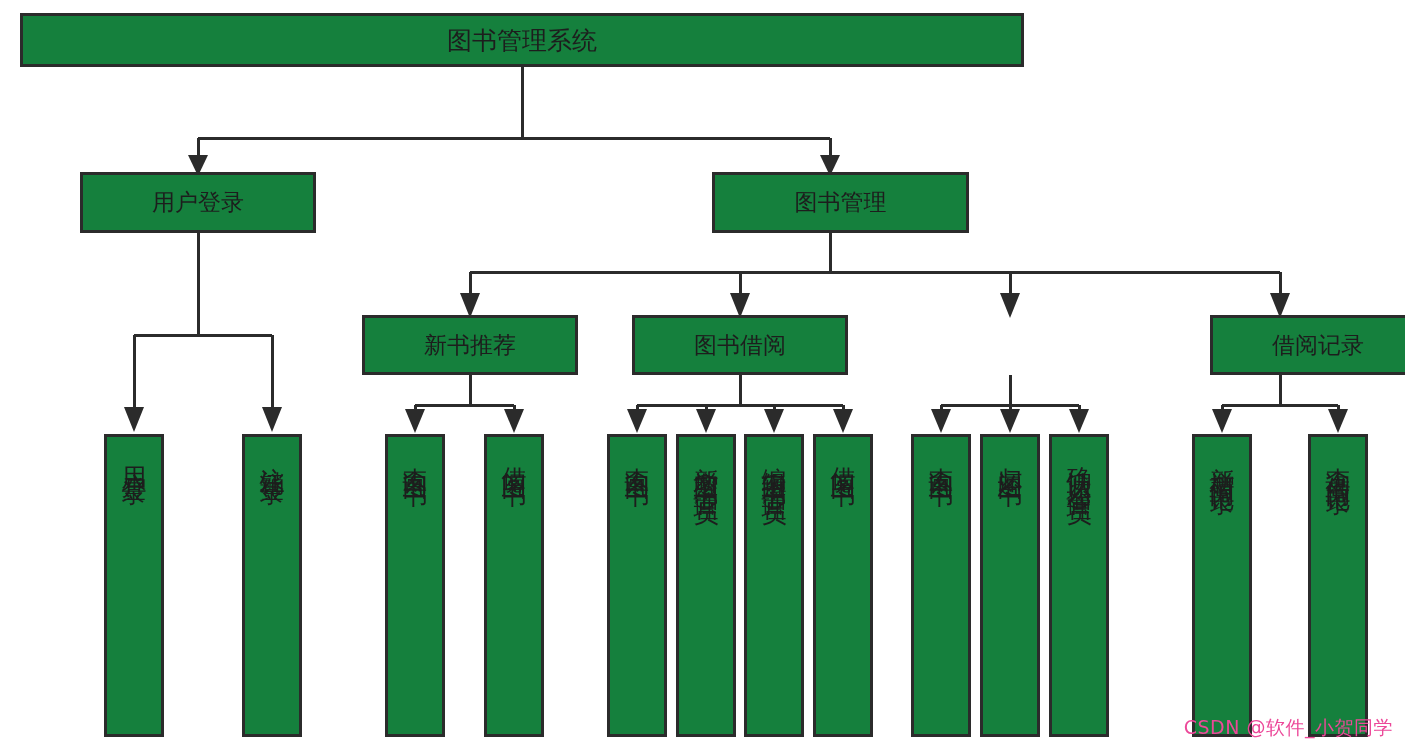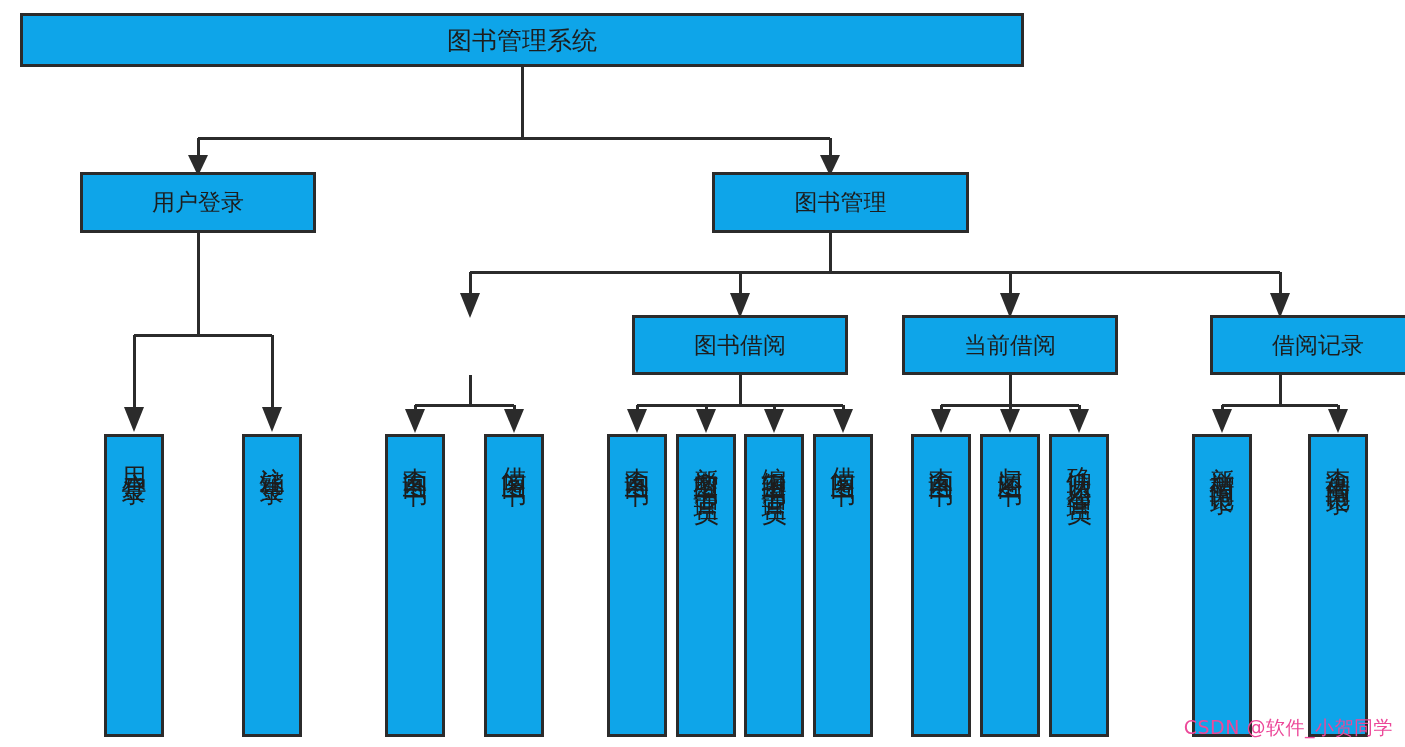--- a/index.html
+++ b/index.html
@@ -34,21 +34,21 @@
     shape-rendering: crispEdges;
   }
   #wires polygon.arrowhead {
     fill: #2b2b2b;
     stroke: none;
   }
   
   .node {
     position: absolute;
     box-sizing: border-box;
-    background: #0ea5e9;
+    background: #15803d;
     border: 3px solid #2b2b2b;
     display: flex;
     align-items: center;
     justify-content: center;
     color: #1d1d1d;
     z-index: 2;
   }
   .node .label {
     display: block;
     text-align: center;
@@ -158,28 +158,28 @@
   </div>
 
   <div class="node l2" style="left:80px; top:172px; width:236px; height:61px;">
     <span class="label">用户登录</span>
   </div>
 
   <div class="node l2" style="left:712px; top:172px; width:257px; height:61px;">
     <span class="label">图书管理</span>
   </div>
 
+  <div class="node l3" style="left:362px; top:315px; width:216px; height:60px;">
+    <span class="label">新书推荐</span>
+  </div>
 
   <div class="node l3" style="left:632px; top:315px; width:216px; height:60px;">
     <span class="label">图书借阅</span>
   </div>
 
-  <div class="node l3" style="left:902px; top:315px; width:216px; height:60px;">
-    <span class="label">当前借阅</span>
-  </div>
 
   <div class="node l3" style="left:1172px; top:315px; width:216px; height:60px;margin-left:38px;">
     <span class="label">借阅记录</span>
   </div>
 
   <div class="node leaf" style="left:104px; top:434px; width:60px; height:303px;">
     <span class="label">用户登录</span>
   </div>
 
   <div class="node leaf" style="left:242px; top:434px; width:60px; height:303px;">

